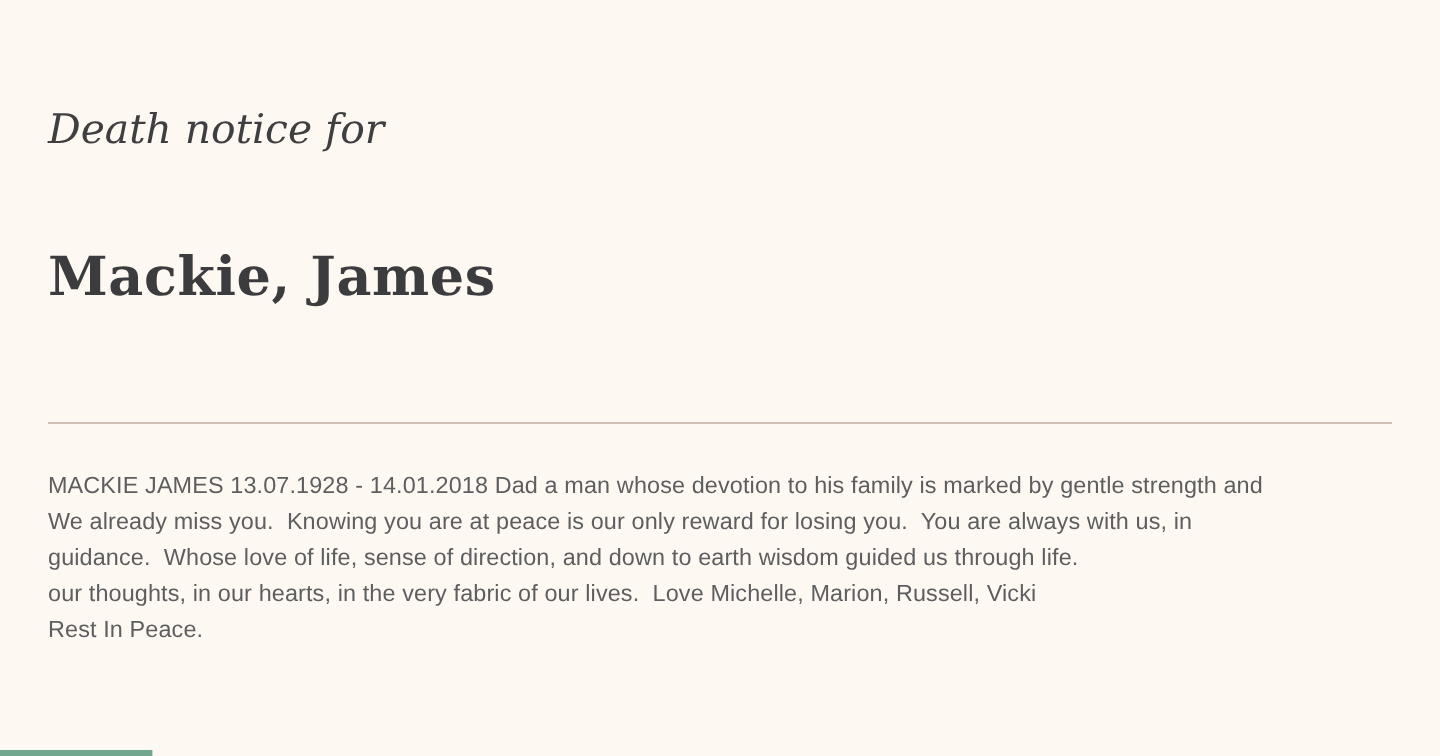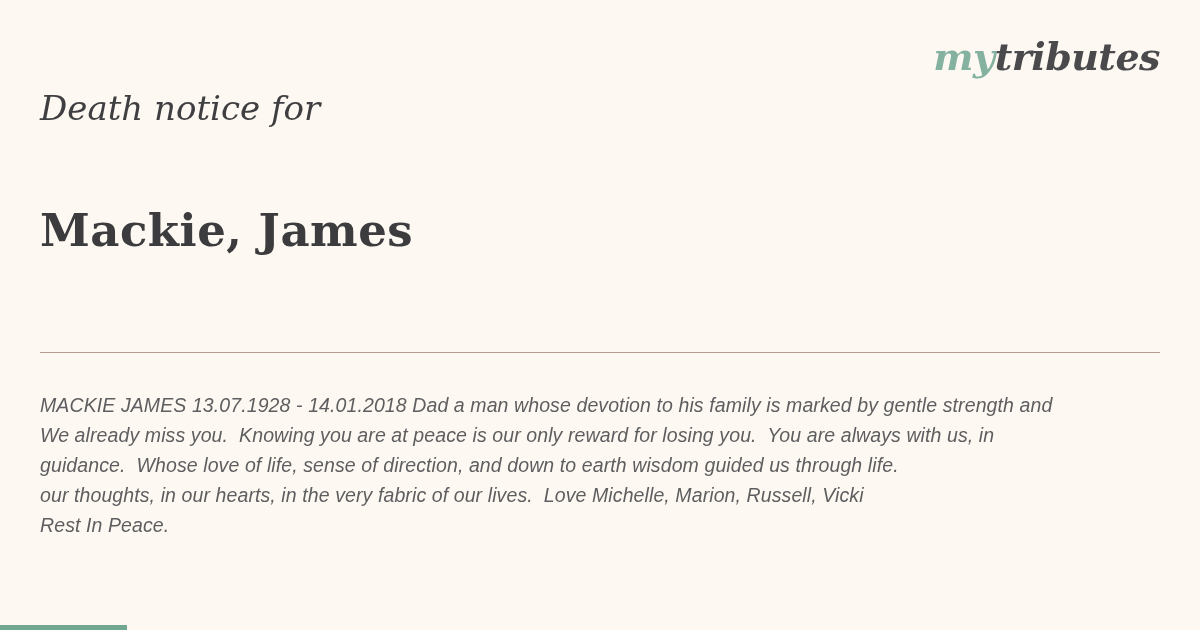--- a/index.html
+++ b/index.html
@@ -68,40 +68,37 @@
   .notice {
     position: absolute;
     left: 40px;
     top: 390px;
     width: 1128px;
     color: #5E5E60;
     font-size: 19.5px;
     line-height: 30px;
     letter-spacing: 0.1px;
   }
-  .notice .line { white-space: pre; font-style: italic; }
+  .notice .line { white-space: pre; }
 
   
   .accent-bar {
     position: absolute;
     left: 0;
     bottom: 0;
     width: 127px;
     height: 5px;
     background: #72A78F;
   }
 </style>
 </head>
 <body>
 
 <div class="page">
 
-  <div class="logo">
-    <span class="logo-my">my</span><span class="logo-tributes">tributes</span>
-  </div>
 
   <div class="kicker">Death notice for</div>
 
   <h1 class="name">Mackie, James</h1>
 
   <div class="divider"></div>
 
   <div class="notice">
     <div class="line">MACKIE JAMES 13.07.1928 - 14.01.2018 Dad a man whose devotion to his family is marked by gentle strength and</div>
     <div class="line">We already miss you.  Knowing you are at peace is our only reward for losing you.  You are always with us, in</div>

